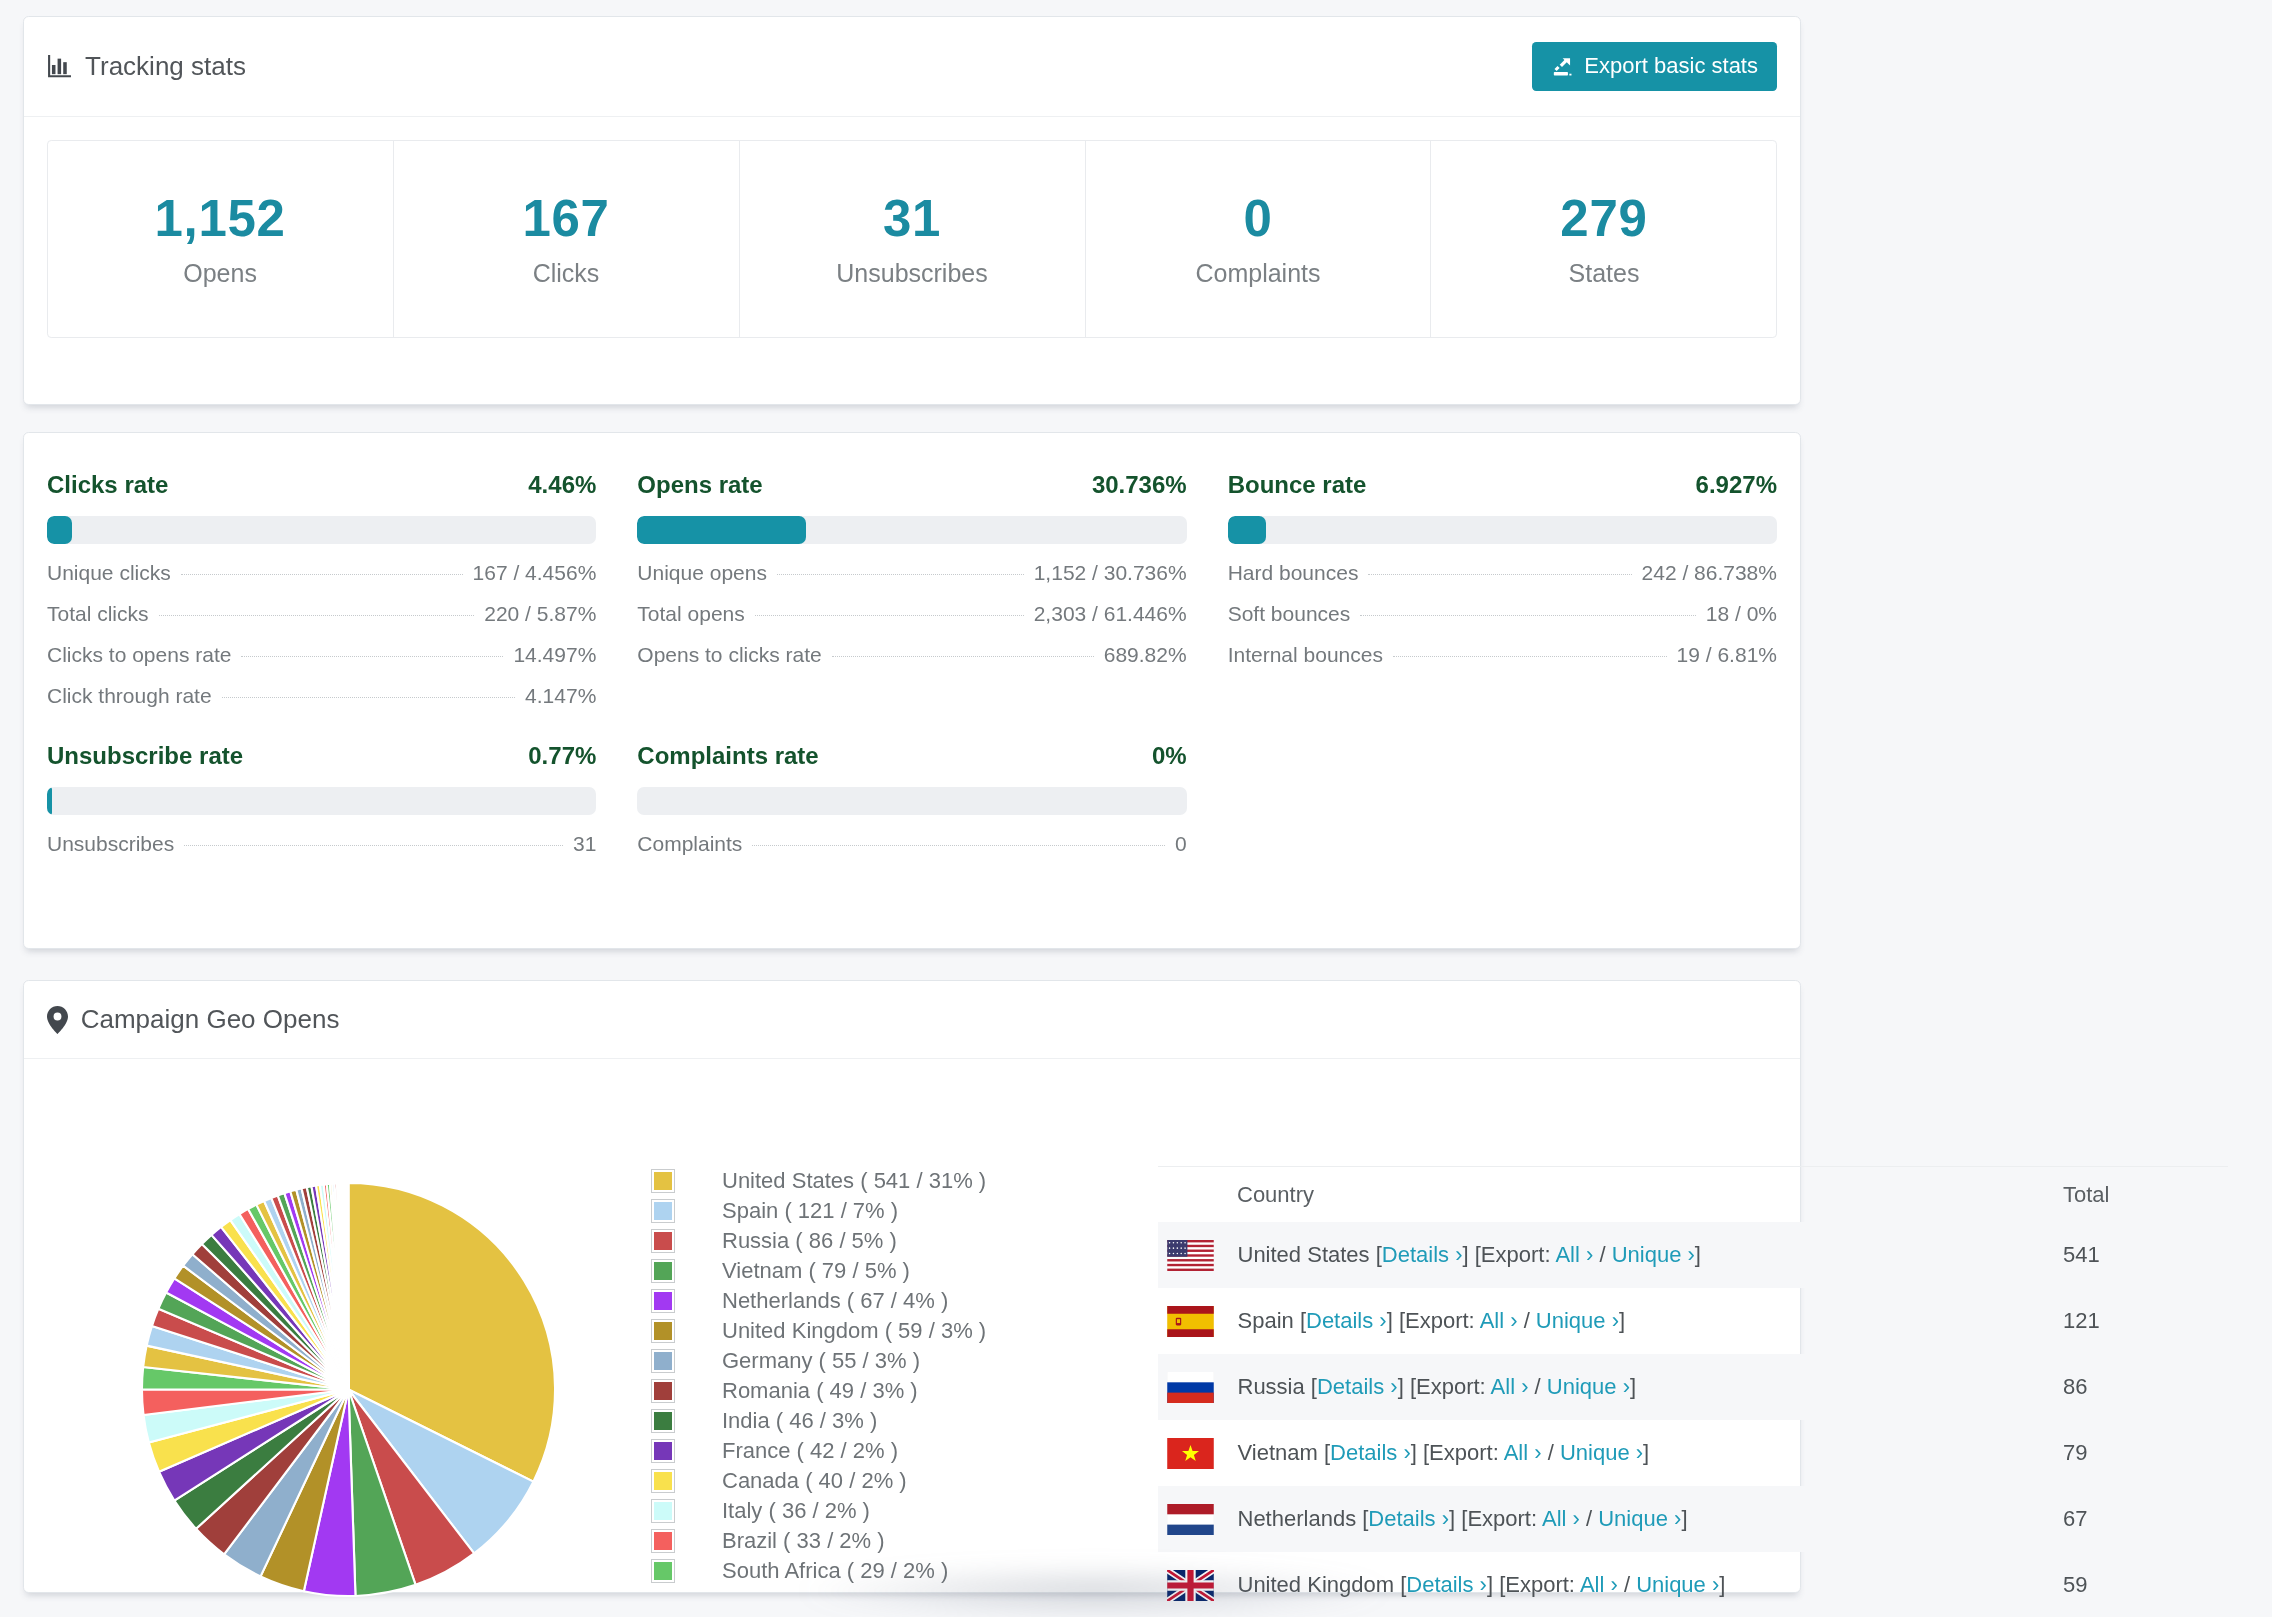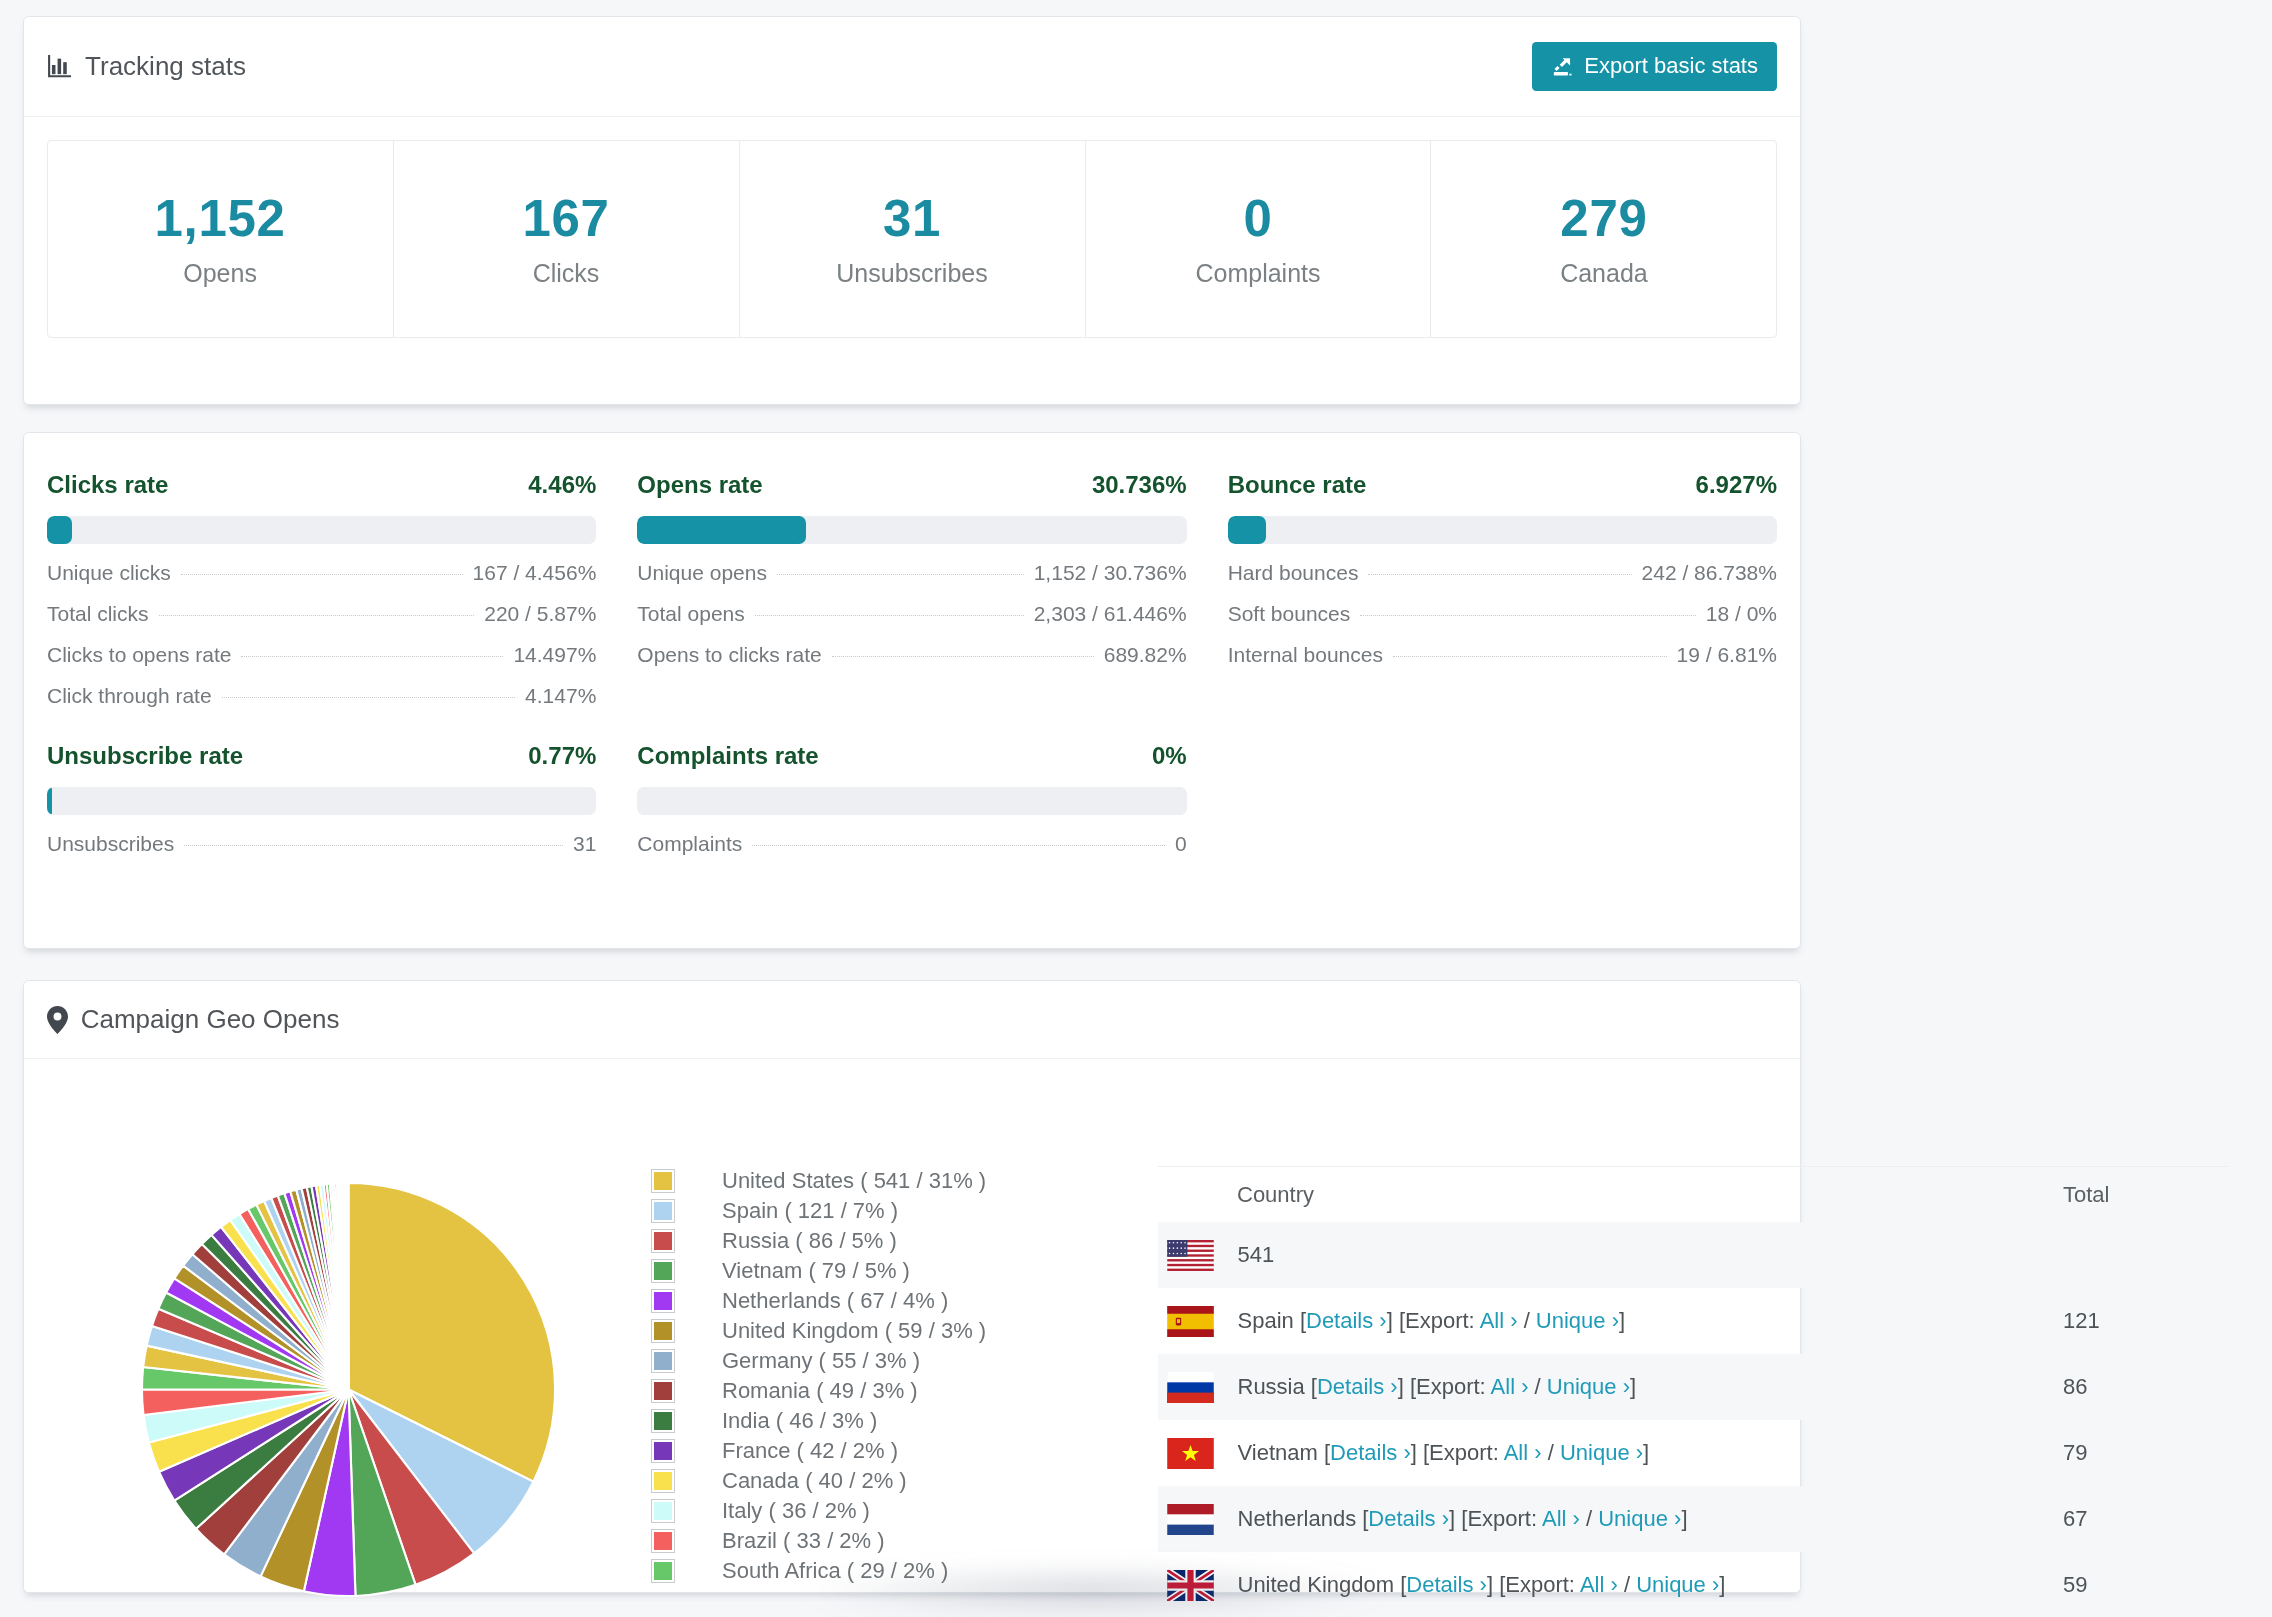--- a/index.html
+++ b/index.html
@@ -169,21 +169,21 @@
       <div class="stat-cell">
         <div class="stat-value">31</div>
         <div class="stat-label">Unsubscribes</div>
       </div>
       <div class="stat-cell">
         <div class="stat-value">0</div>
         <div class="stat-label">Complaints</div>
       </div>
       <div class="stat-cell">
         <div class="stat-value">279</div>
-        <div class="stat-label">Canada</div>
+        <div class="stat-label">States</div>
       </div>
     </div>
 </div>
 
 <div class="card" id="card-rates">
   <div class="rates-grid">
       <div class="rate-panel">
         <div class="rate-title-row">
           <span>Clicks rate</span>
           <span>4.46%</span>
@@ -483,20 +483,21 @@
                 <circle cx="13" cy="10.5" r="1" fill="#fff"></circle>
                 <circle cx="18" cy="10.5" r="1" fill="#fff"></circle>
                 <circle cx="23" cy="10.5" r="1" fill="#fff"></circle>
                 <circle cx="3" cy="17.5" r="1" fill="#fff"></circle>
                 <circle cx="8" cy="17.5" r="1" fill="#fff"></circle>
                 <circle cx="13" cy="17.5" r="1" fill="#fff"></circle>
                 <circle cx="18" cy="17.5" r="1" fill="#fff"></circle>
                 <circle cx="23" cy="17.5" r="1" fill="#fff"></circle>
               </svg>
             </span>
+            <span class="geo-country">United States [<a>Details ›</a>] [Export: <a>All ›</a> / <a>Unique ›</a>]</span>
             <span class="geo-total">541</span>
           </div>
           <div class="geo-row">
             <span class="geo-flag">
               <svg viewBox="0 0 60 40">
                 <rect width="60" height="40" fill="#F1BF00"></rect>
                 <rect width="60" height="10" fill="#AA151B"></rect>
                 <rect y="30" width="60" height="10" fill="#AA151B"></rect>
                 <rect x="11" y="15" width="7" height="10" rx="1.5" fill="#AA151B"></rect>
                 <rect x="12.5" y="17" width="4" height="5" fill="#F1BF00"></rect>

